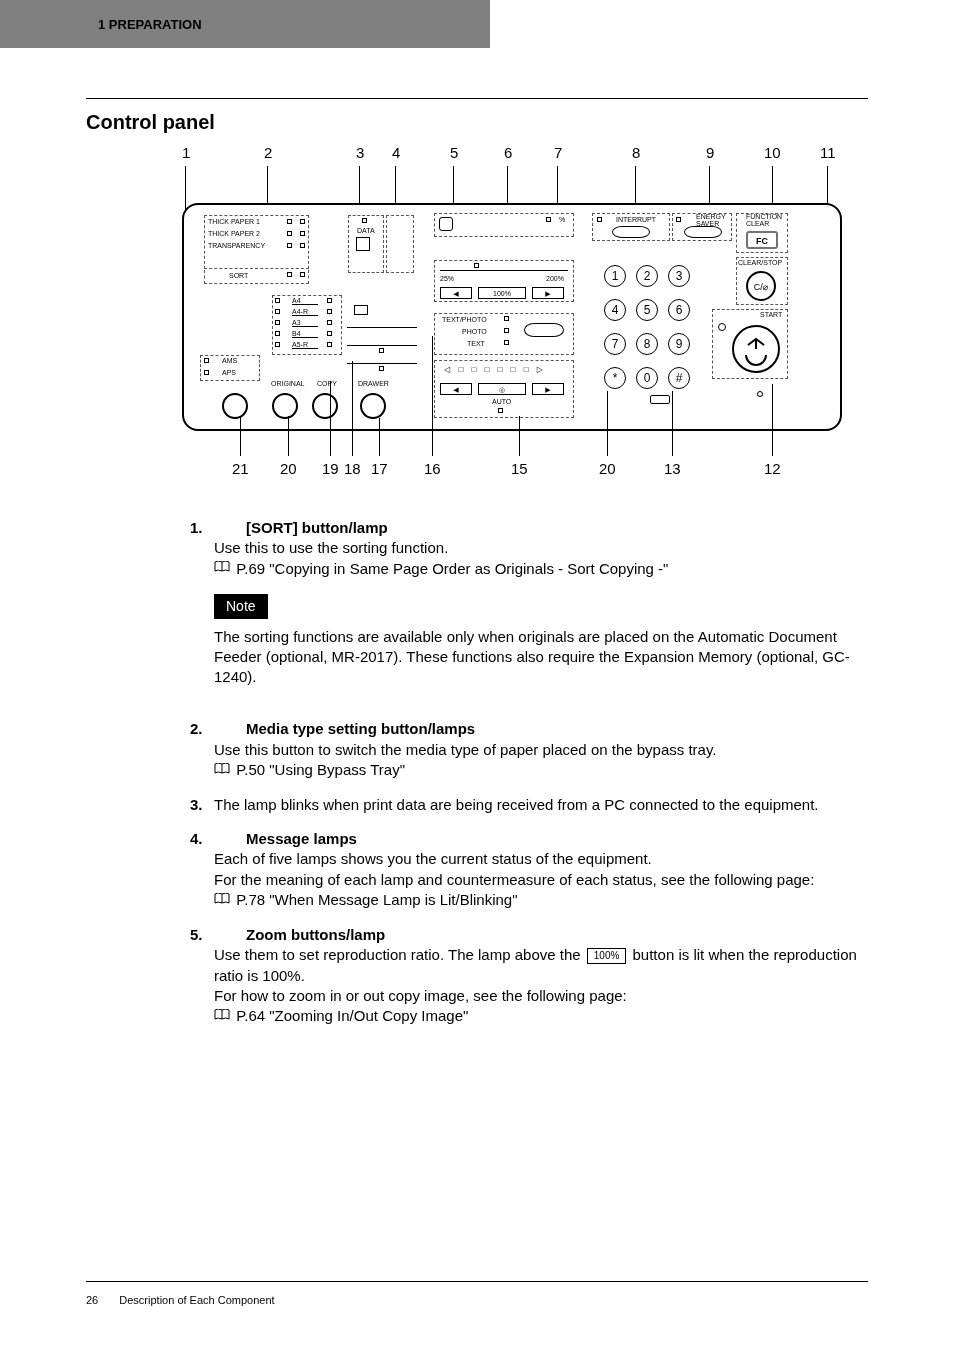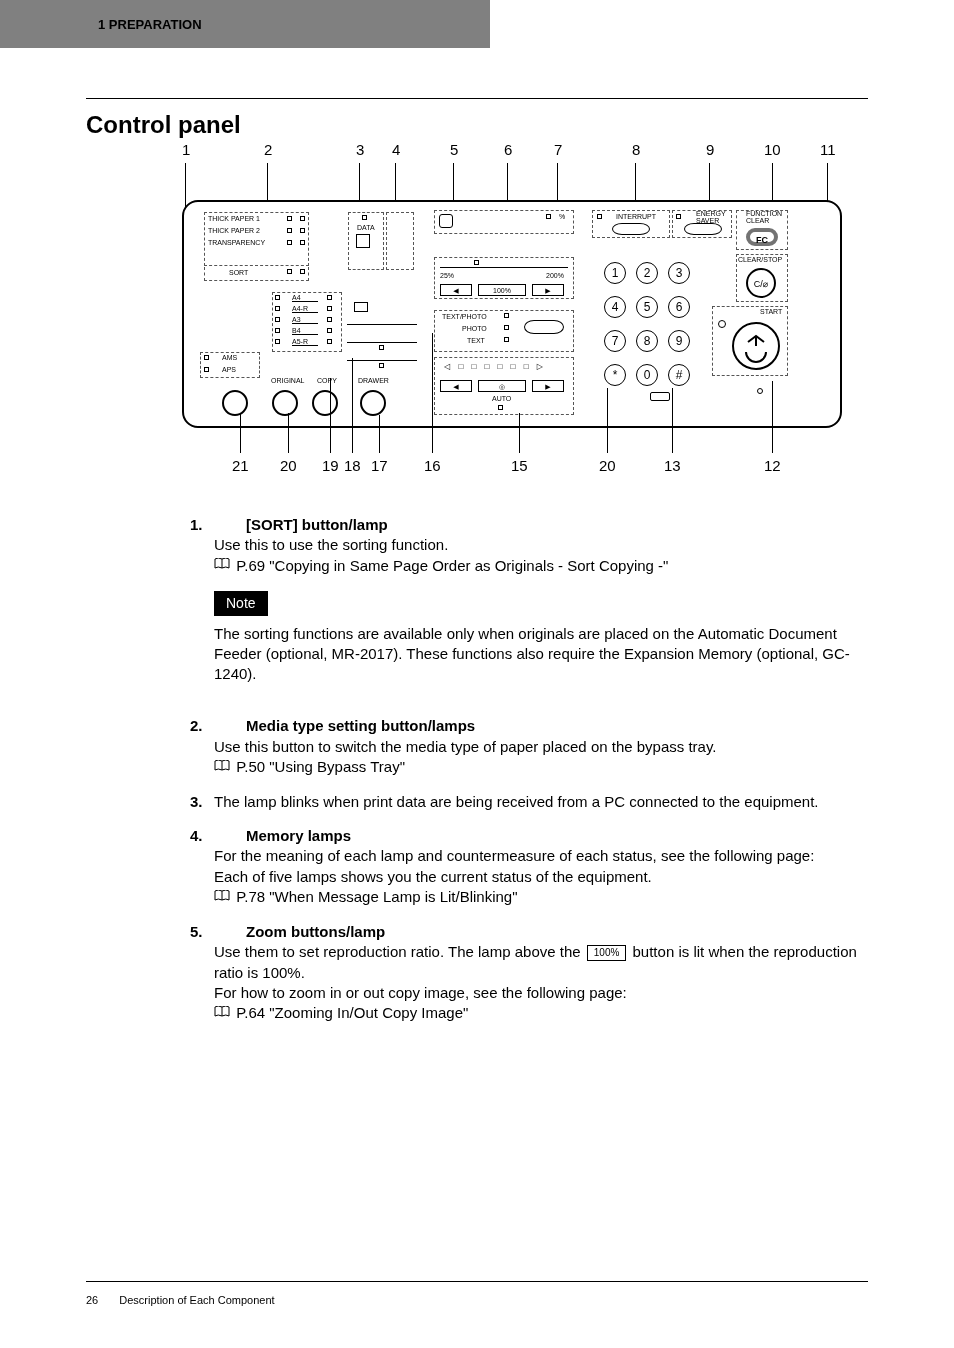--- a/index.html
+++ b/index.html
@@ -25,23 +25,23 @@
     .content {
       padding: 0 86px;
     }
     .rule {
       border: none;
       border-top: 1.5px solid #000;
       margin-top: 50px;
       margin-bottom: 12px;
     }
     h1.section-title {
-      font-size: 24px;
+      font-size: 20px;
       font-weight: bold;
-      margin-bottom: 2px;
+      margin-bottom: 10px;
     }
     .diagram-wrap {
       margin-left: 86px;
       margin-bottom: 40px;
     }
     .callout-row {
       display: flex;
       font-size: 15px;
       color: #000;
       margin-bottom: 4px;
@@ -337,21 +337,21 @@
         <div class="num-key" style="left:420px; top:128px">7</div>
         <div class="num-key" style="left:452px; top:128px">8</div>
         <div class="num-key" style="left:484px; top:128px">9</div>
         <div class="num-key" style="left:420px; top:162px">*</div>
         <div class="num-key" style="left:452px; top:162px">0</div>
         <div class="num-key" style="left:484px; top:162px">#</div>
         <div style="position:absolute;left:466px;top:190px;width:20px;height:9px;border:1px solid #000;border-radius:2px"></div>
 
         <div class="dashed-box" style="left:552px; top:8px; width:52px; height:40px"></div>
         <div class="label-tiny" style="left:562px; top:8px;line-height:1">FUNCTION<br>CLEAR</div>
-        <div style="position:absolute;left:562px;top:26px;width:32px;height:18px;border:4px solid #737373;border-radius:9px;font-size:9px;text-align:center;line-height:16px;font-weight:bold">FC</div>
+        <div style="position:absolute;left:562px;top:26px;width:32px;height:18px;border:2px solid #737373;border-radius:3px;font-size:9px;text-align:center;line-height:16px;font-weight:bold">FC</div>
 
         <div class="dashed-box" style="left:552px; top:52px; width:52px; height:48px"></div>
         <div class="label-tiny" style="left:554px; top:54px">CLEAR/STOP</div>
         <div class="oval-btn" style="left:562px; top:66px; width:30px; height:30px;font-size:9px;line-height:28px;text-align:center">C/⌀</div>
 
         <div class="dashed-box" style="left:528px; top:104px; width:76px; height:70px"></div>
         <div class="label-tiny" style="left:576px; top:106px">START</div>
         <div style="position:absolute;left:534px;top:118px;width:8px;height:8px;border:1px solid #000;border-radius:50%"></div>
         <div class="oval-btn" style="left:548px; top:120px; width:48px; height:48px">
           <svg width="44" height="44" style="position:absolute;left:0;top:0" viewBox="0 0 44 44">
@@ -425,23 +425,23 @@
     <div class="li">
       <div class="num">3.</div>
       <div class="body">
         <div>The lamp blinks when print data are being received from a PC connected to the equipment.</div>
       </div>
     </div>
 
     <div class="li">
       <div class="num">4.</div>
       <div class="body">
-        <div class="title">Memory lamps</div>
+        <div class="title">Message lamps</div>
+        <div>Each of five lamps shows you the current status of the equipment.</div>
         <div>For the meaning of each lamp and countermeasure of each status, see the following page:</div>
-        <div>Each of five lamps shows you the current status of the equipment.</div>
         <div>
           <span class="book-icon"><svg width="16" height="12" viewBox="0 0 16 12">
                 <path d="M1 1 Q4 -1 8 1 Q12 -1 15 1 V10 Q12 8 8 10 Q4 8 1 10 Z" fill="none" stroke="#000" stroke-width="1"></path>
                 <line x1="8" y1="1" x2="8" y2="10" stroke="#000"></line>
               </svg></span>
           <span>P.78 "When Message Lamp is Lit/Blinking"</span>
         </div>
       </div>
     </div>
 

